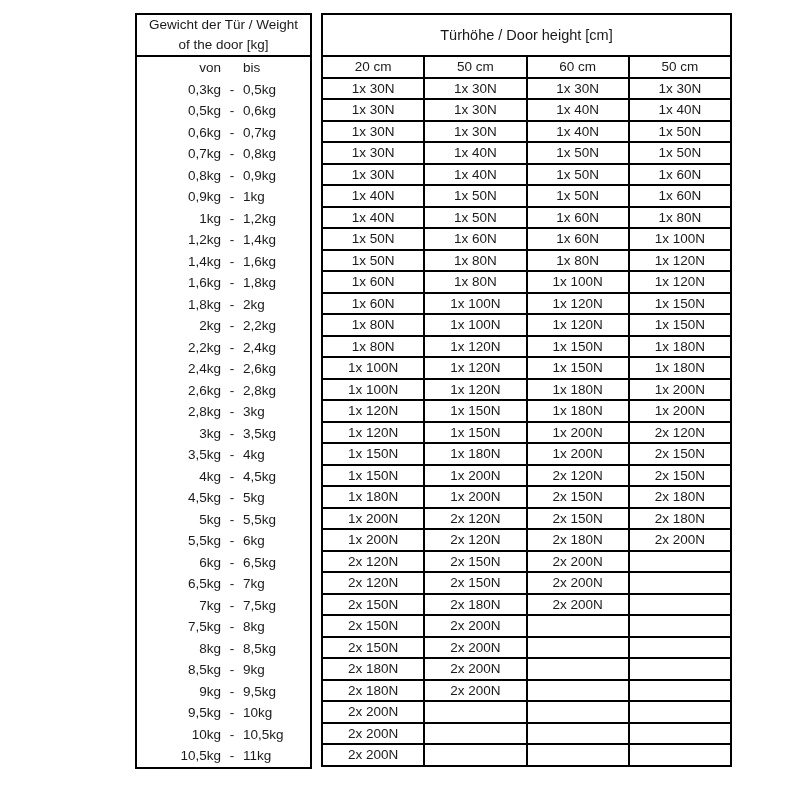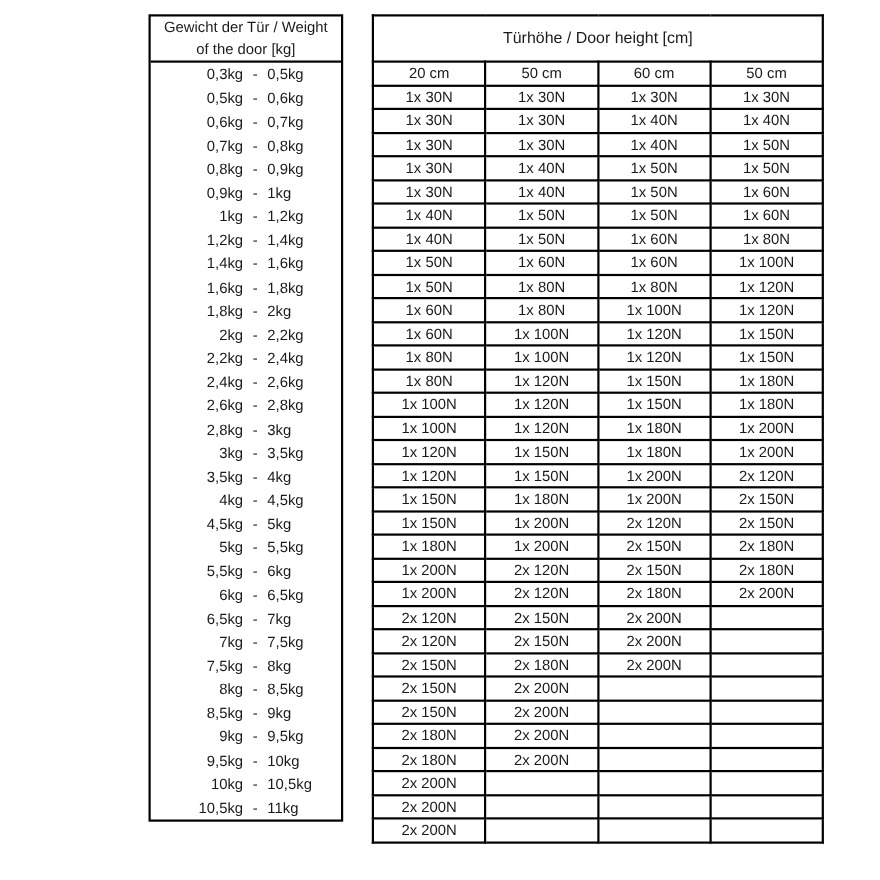--- a/index.html
+++ b/index.html
@@ -10,21 +10,21 @@
     background: #ffffff;
     font-family: "Liberation Sans", sans-serif;
     color: #1a1a1a;
   }
   .stage {
     position: absolute;
     top: 13px;
     left: 91px;
     display: flex;
     align-items: flex-start;
-    gap: 26px;
+    gap: 9px;
     padding-left: 44px;
   }
 
   
   .weight-table {
     width: 177px;
     box-sizing: border-box;
     border: 2px solid #000;
     background: #fff;
   }
@@ -76,20 +76,25 @@
 </head>
 <body>
 
 <div class="stage">
 
   <div class="weight-table">
     <div class="weight-header">
       <div>Gewicht der Tür / Weight</div>
       <div>of the door [kg]</div>
     </div>
+    <div class="wrow">
+      <span class="von">von</span>
+      <span class="dash"></span>
+      <span class="bis">bis</span>
+    </div>
     <div>
         <div class="wrow">
           <span class="von">0,3kg</span>
           <span class="dash">-</span>
           <span class="bis">0,5kg</span>
         </div>
         <div class="wrow">
           <span class="von">0,5kg</span>
           <span class="dash">-</span>
           <span class="bis">0,6kg</span>

